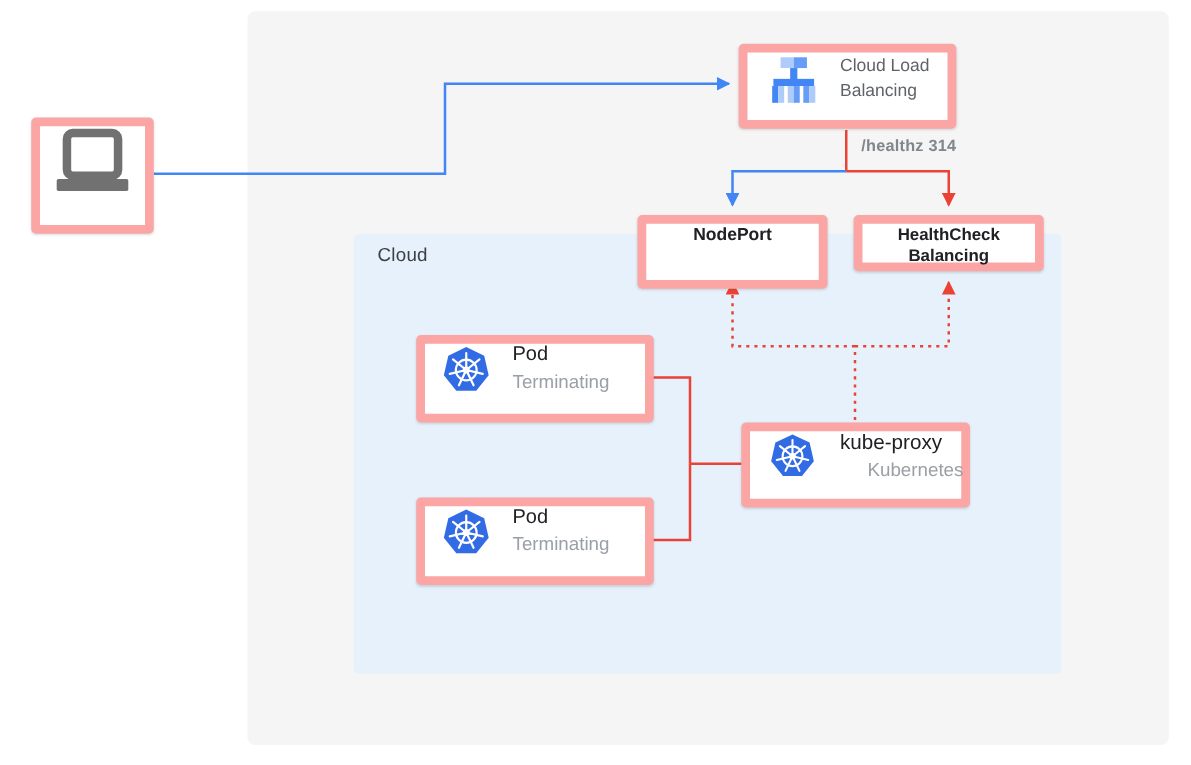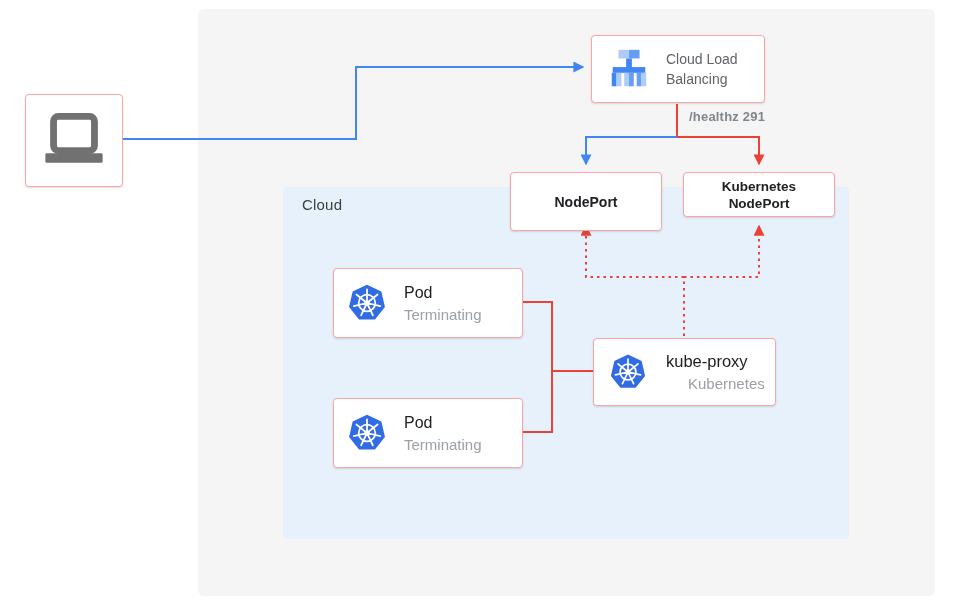--- a/index.html
+++ b/index.html
@@ -30,26 +30,25 @@
   
   #connectors {
     left: 0; top: 0; width: 953px; height: 612px;
     pointer-events: none;
   }
 
   
   .card {
     position: absolute;
     background: #ffffff;
-    border: 1px solid #fca5a5;
+    border: 7px solid #fca5a5;
     border-radius: 4px;
     box-shadow: 0 1px 2px rgba(60,64,67,.18);
     box-sizing: border-box;
     display: flex;
-    align-items: center;
   }
   .laptop-card { left: 25px; top: 94px; width: 98px; height: 93px; justify-content: center; }
 
   .clb-card { left: 591px; top: 35px; width: 174px; height: 68px; padding: 0 10px 0 14px; gap: 14px; }
   .clb-label { font-size: 14px; line-height: 20px; color: #5F6368; width: 92px; }
 
   .port-card {
     justify-content: center; text-align: center;
     font-weight: bold; color: #202124;
   }
@@ -129,28 +128,28 @@
       <rect x="6" y="28" width="5" height="14" fill="#4285F4"></rect>
       <rect x="11" y="28" width="5" height="14" fill="#AECBFA"></rect>
       <rect x="19" y="28" width="5" height="14" fill="#AECBFA"></rect>
       <rect x="24" y="28" width="5" height="14" fill="#669DF6"></rect>
       <rect x="32" y="28" width="5" height="14" fill="#669DF6"></rect>
       <rect x="37" y="28" width="5" height="14" fill="#AECBFA"></rect>
     </svg>
     <div class="clb-label">Cloud Load Balancing</div>
   </div>
 
-  <div class="abs healthz-label">/healthz 291</div>
+  <div class="abs healthz-label">/healthz 314</div>
 
   <div class="card port-card nodeport-card">
     <span>NodePort</span>
   </div>
 
   <div class="card port-card healthcheck-card">
-    <span class="wrap">Kubernetes NodePort</span>
+    <span class="wrap">HealthCheck Balancing</span>
   </div>
 
   <div class="card pod-card pod-1">
     <svg class="icon k8s" width="42" height="42" viewBox="0 0 48 48">
       <path d="M24,3 L40.4,10.9 L44.5,28.7 L33.1,42.9 L14.9,42.9 L3.5,28.7 L7.6,10.9 Z" fill="#326CE5"></path>
       <g stroke="#ffffff" stroke-width="2" stroke-linecap="round" fill="none">
         <circle cx="24" cy="24" r="9.5"></circle>
         <path d="M24,24 L24,8.5 M24,24 L36.1,14.3 M24,24 L39.1,27.5 M24,24 L30.7,38 M24,24 L17.3,38 M24,24 L8.9,27.5 M24,24 L11.9,14.3"></path>
       </g>
       <circle cx="24" cy="24" r="3.2" fill="#ffffff"></circle>

